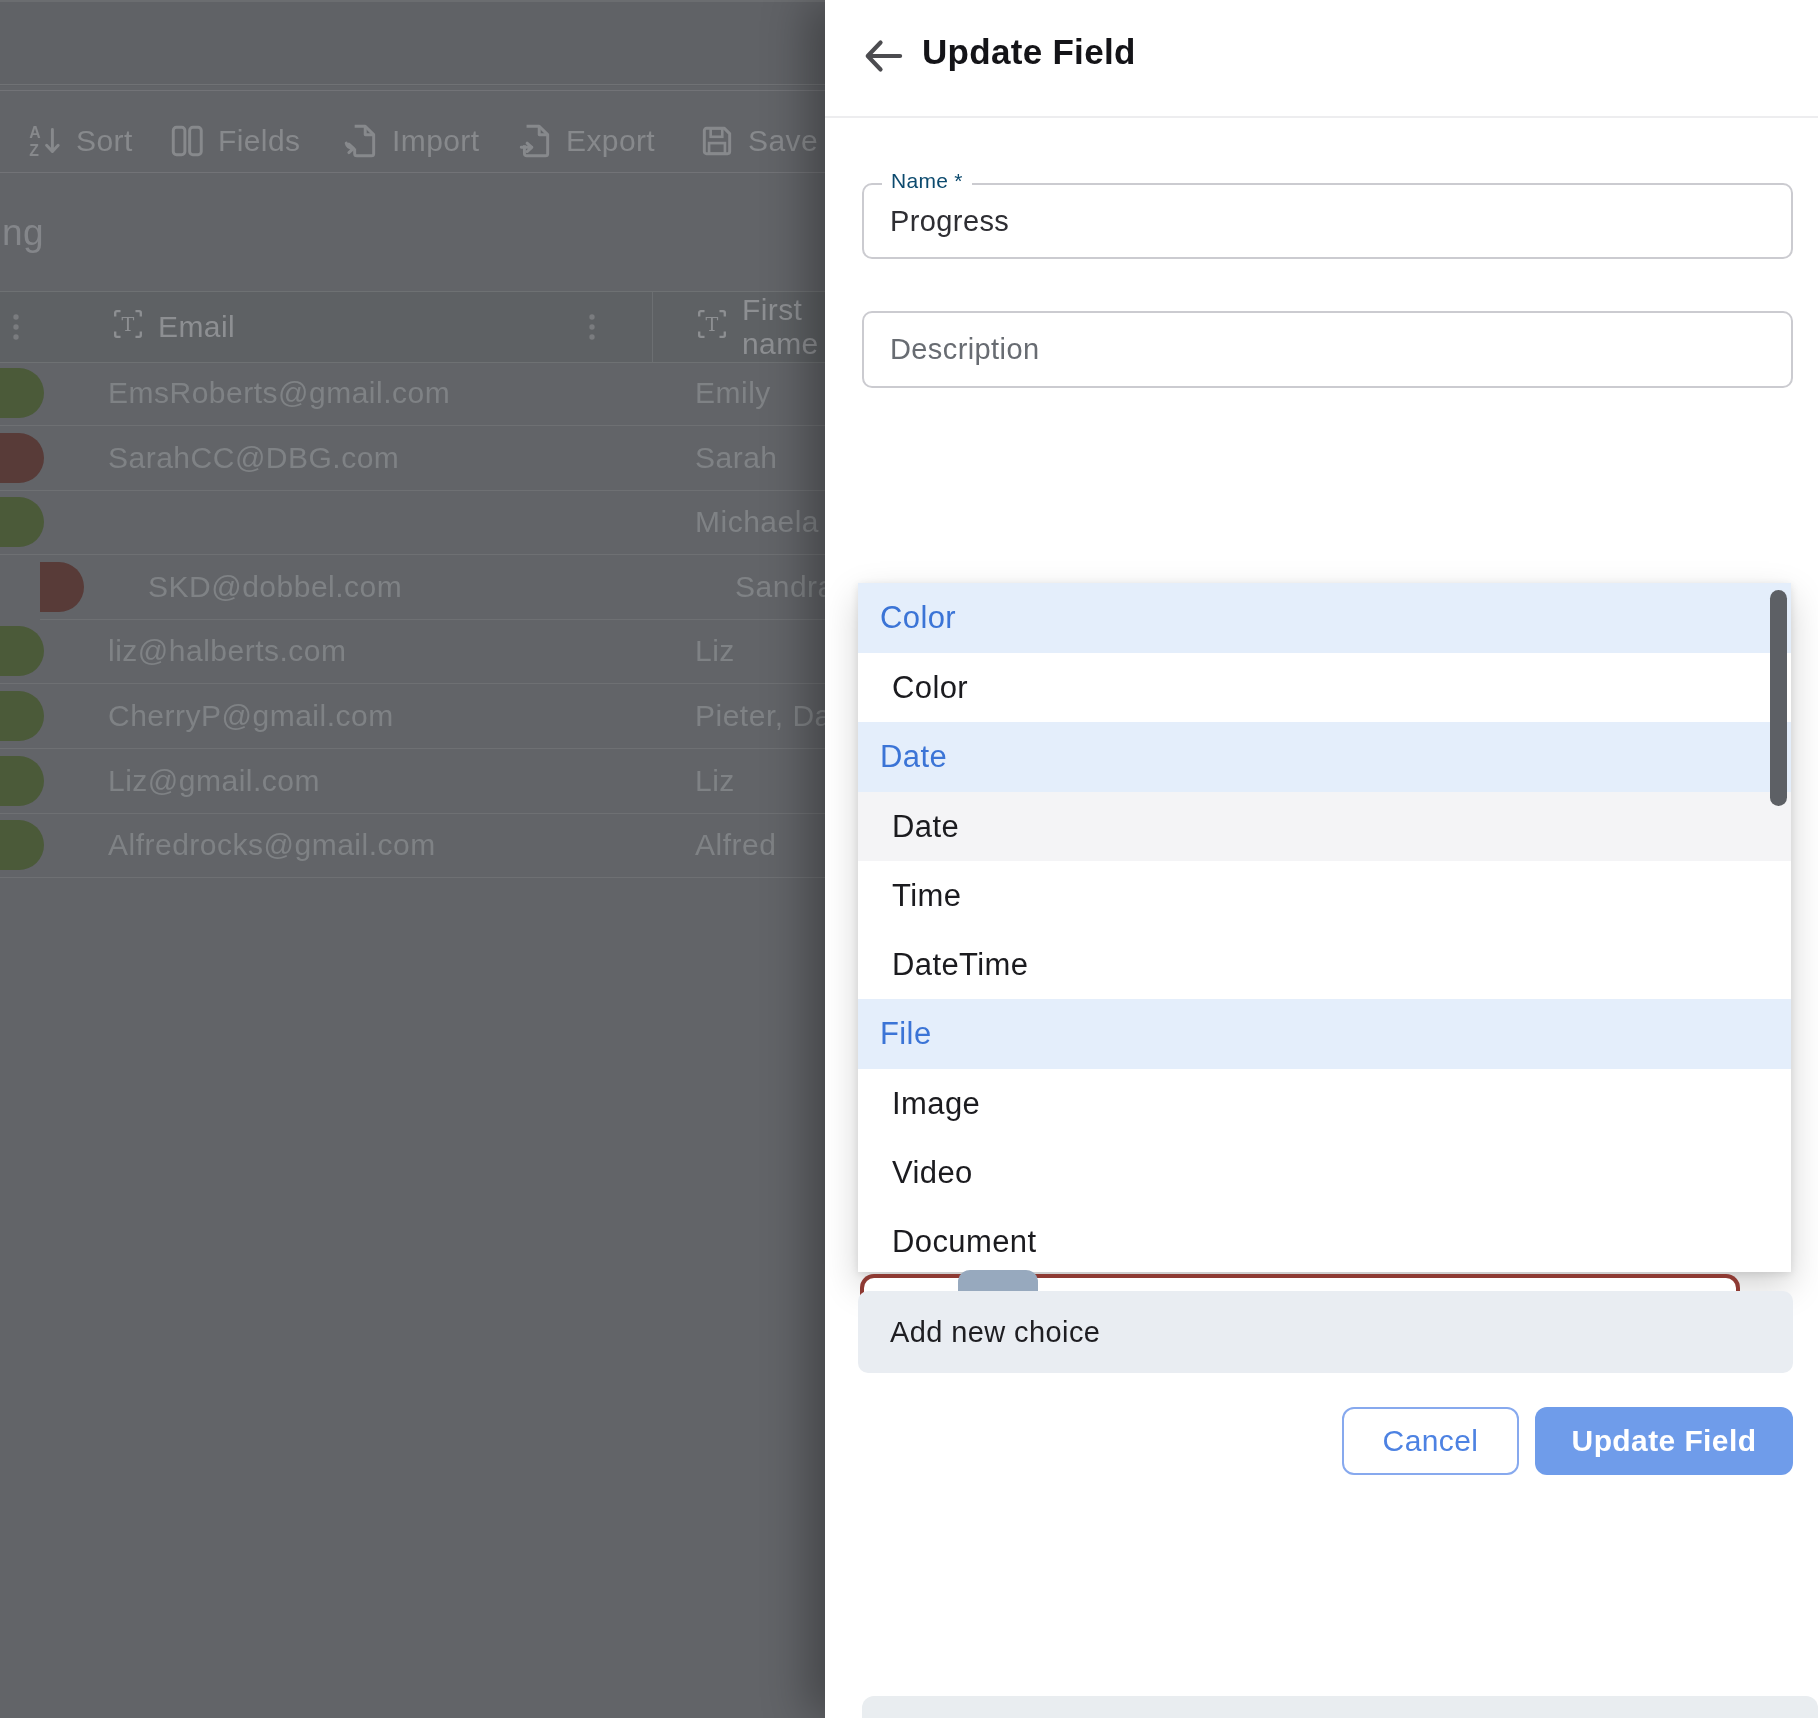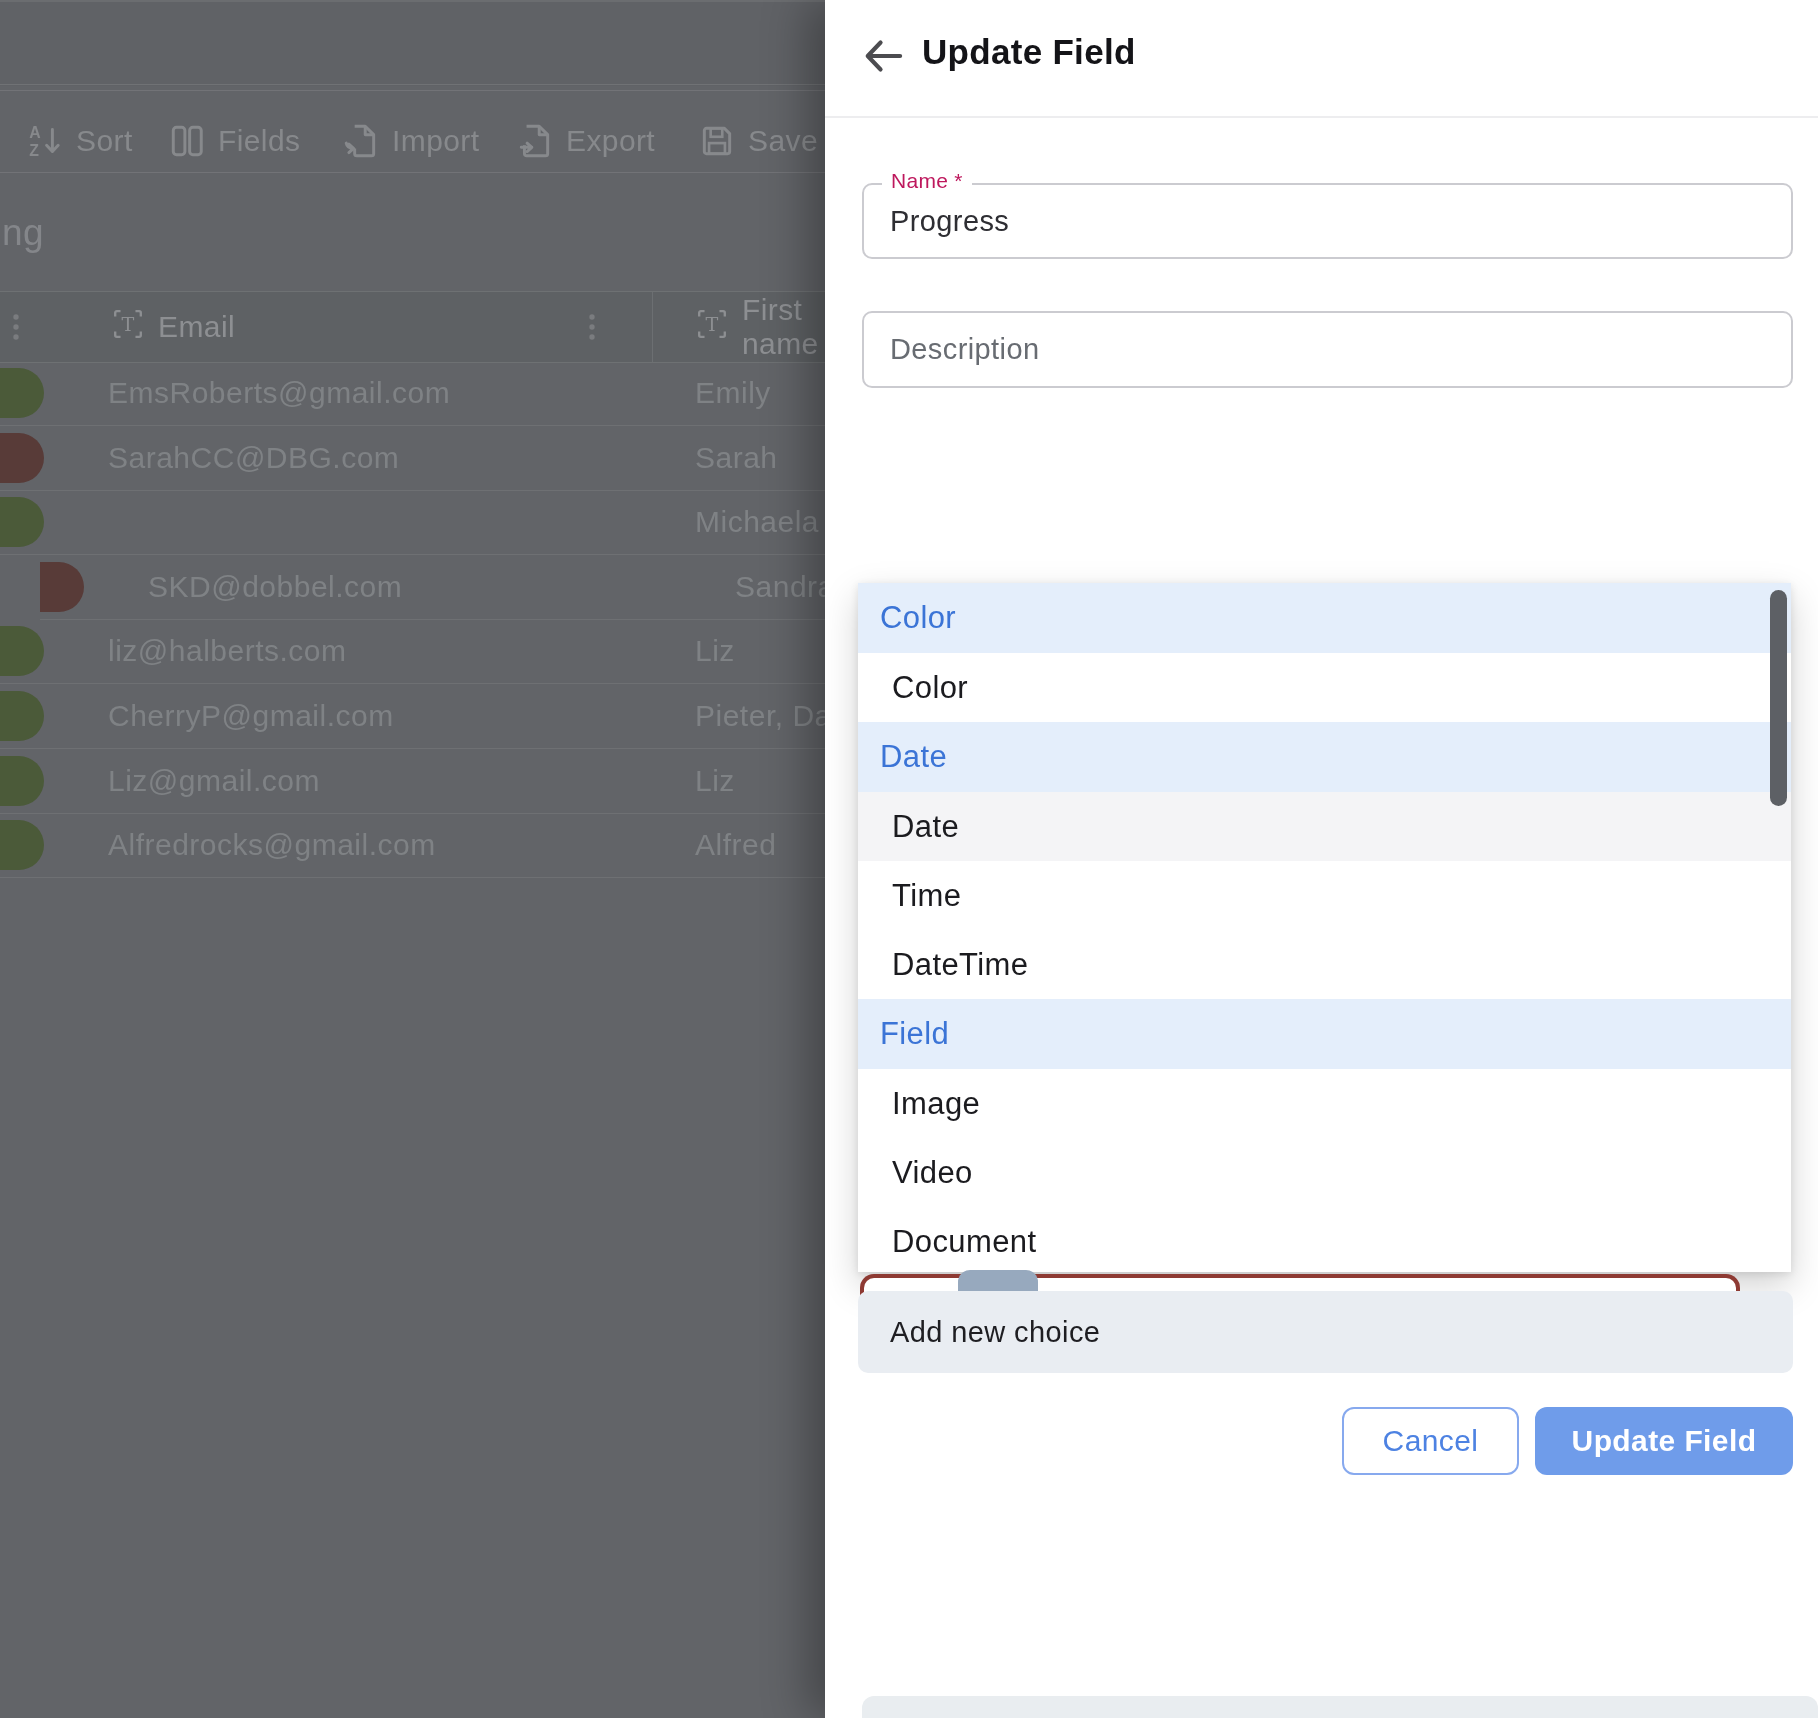--- a/index.html
+++ b/index.html
@@ -24,21 +24,21 @@
 
   
   #panel{position:absolute;left:825px;top:0;width:993px;height:1718px;background:#ffffff;box-shadow:-18px 0 42px rgba(0,0,0,0.30);}
   #back-btn{position:absolute;left:36px;top:34px;width:44px;height:44px;cursor:pointer;}
   #panel-title{position:absolute;left:97px;top:32px;font-size:35px;font-weight:700;color:#141418;letter-spacing:0.3px;}
   #header-divider{position:absolute;left:0;top:116px;width:993px;height:2px;background:#ededef;}
 
   .field{position:absolute;left:37px;width:931px;}
   .field input{box-sizing:border-box;width:100%;height:100%;border:2px solid #cbcbd0;border-radius:10px;padding:0 0 0 26px;font-family:inherit;font-size:29px;color:#2e2e33;letter-spacing:0.4px;background:#fff;outline:none;}
   .field input::placeholder{color:#686c72;opacity:1;}
-  .notch-label{position:absolute;top:-14px;left:20px;background:#ffffff;padding:0 9px;font-size:21px;color:#be185d;letter-spacing:0.3px;}
+  .notch-label{position:absolute;top:-14px;left:20px;background:#ffffff;padding:0 9px;font-size:21px;color:#0c4a6e;letter-spacing:0.3px;}
   #field-name{top:183px;height:76px;}
   #field-desc{top:311px;height:77px;}
 
   #field-type{top:471px;height:106px;}
   #field-type .box{box-sizing:border-box;width:100%;height:100%;border:3px solid #2d6fd2;border-radius:12px;background:#fff;}
   #field-type .notch-label{color:#2d6fd2;}
   #ft-value{position:absolute;left:28px;top:0;height:106px;line-height:102px;font-size:29px;color:#1d1d22;letter-spacing:0.4px;}
   #ft-value .sel{background:#b9d3f8;padding:6px 5px;}
   #ft-caret{position:absolute;right:40px;top:48px;width:0;height:0;border-left:14px solid transparent;border-right:14px solid transparent;border-bottom:13px solid #5c5f63;}
 
@@ -214,21 +214,21 @@
 
 
     <div id="dropdown">
       <div id="dd-list">
           <div class="dd-group">Color</div>
           <div class="dd-item">Color</div>
           <div class="dd-group">Date</div>
           <div class="dd-item dd-hover">Date</div>
           <div class="dd-item">Time</div>
           <div class="dd-item">DateTime</div>
-          <div class="dd-group">Field</div>
+          <div class="dd-group">File</div>
           <div class="dd-item">Image</div>
           <div class="dd-item">Video</div>
           <div class="dd-item">Document</div>
         </div>
       <div id="dd-scroll-thumb"></div>
     </div>
 
     <div id="choice-row-red"></div>
     <div id="choice-knob"></div>
 

